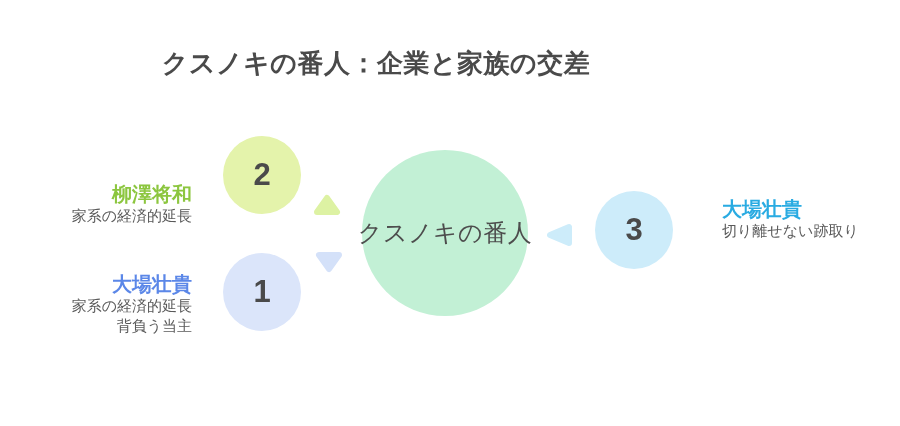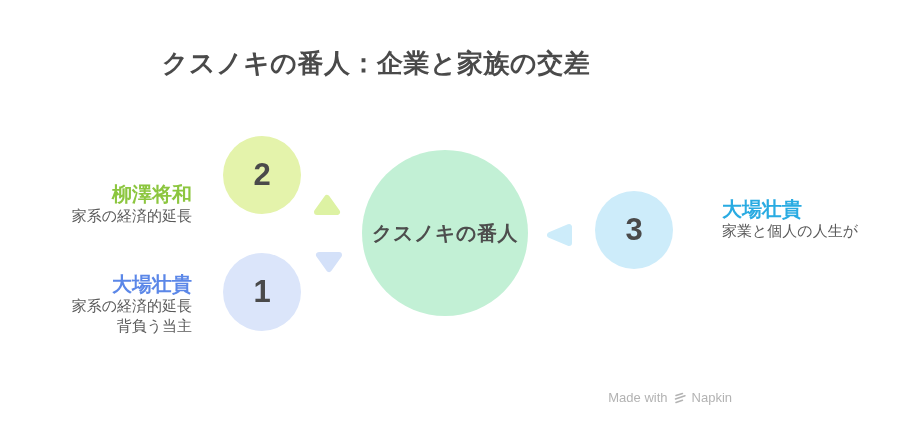--- a/index.html
+++ b/index.html
@@ -41,22 +41,22 @@
   .circle-2 { left: 223px; top: 136px; width: 78px; height: 78px; background: #e4f3ab; }
   .circle-1 { left: 223px; top: 253px; width: 78px; height: 78px; background: #dbe5fa; }
   .circle-3 { left: 595px; top: 191px; width: 78px; height: 78px; background: #cdecfa; }
 
   .circle-center {
     left: 362px; top: 150px;
     width: 166px; height: 166px;
     background: #c2f0d5;
   }
   .circle-center .center-label {
-    font-size: 20px;
-    font-weight: 700;
+    font-size: 24px;
+    font-weight: 400;
     color: #4d4d4d;
     letter-spacing: 0.5px;
     white-space: nowrap;
   }
 
   
   .label-block { position: absolute; }
   .label-block .name {
     font-size: 20px;
     font-weight: 700;
@@ -140,31 +140,18 @@
     </svg>
   </div>
 
   <div class="circle circle-3" style="background-color: rgb(205, 236, 250);">
     <span class="num">3</span>
   </div>
 
   <div class="label-block block-3">
     <div class="name" style="color: rgb(41, 171, 226);">大場壮貴</div>
     <div class="desc">
-      <div>家業と個人の人生が</div>
+      <div>切り離せない跡取り</div>
     </div>
   </div>
 
-  <div class="footer">
-    <span>Made with</span>
-    <span style="display:inline-flex;">
-      <svg width="14" height="14" viewBox="0 0 14 14">
-        <g stroke="#b3b3b3" stroke-width="1.5" stroke-linecap="round" fill="none">
-          <path d="M3 4.5 L9.5 2.5"></path>
-          <path d="M2.5 8 L12 4.8"></path>
-          <path d="M3 11.5 L9.5 9.2"></path>
-        </g>
-      </svg>
-    </span>
-    <span class="brand">Napkin</span>
-  </div>
 
 </div>
 
 </body></html>

